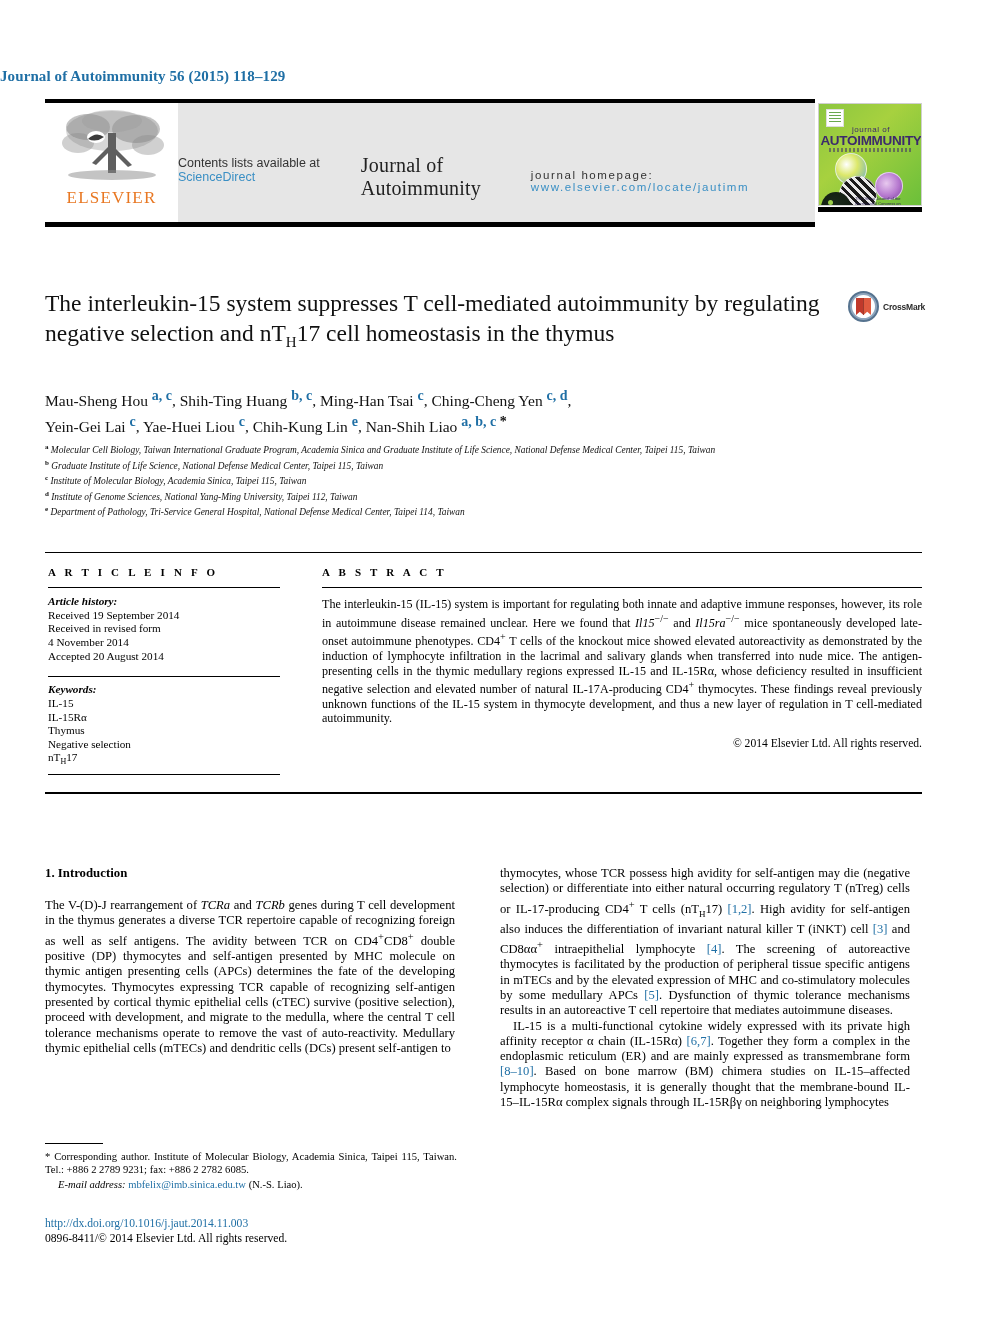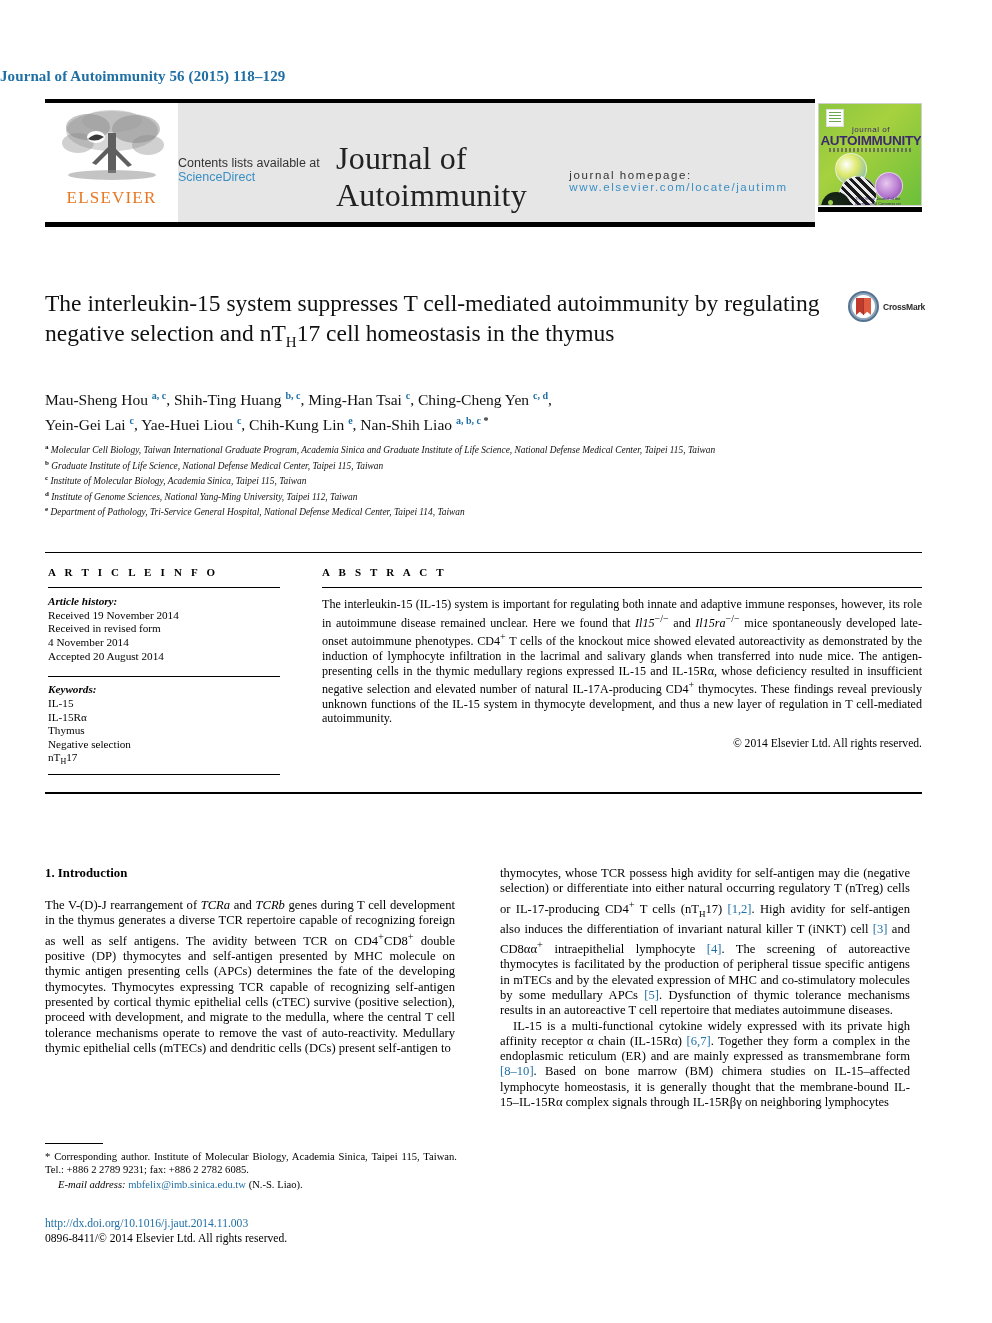--- a/index.html
+++ b/index.html
@@ -86,21 +86,21 @@
   .contents-line {
     font-family: "Liberation Sans", sans-serif;
     font-size: 12.5px;
     color: #333333;
   }
   .contents-line .sd {
     color: #3a8fc4;
   }
   .journal-title {
     font-family: "Liberation Serif", serif;
-    font-size: 32px;
+    font-size: 20px;
     color: #222222;
     margin-top: 15px;
     letter-spacing: 0.2px;
   }
   .homepage-line {
     font-family: Liberation Sans, sans-serif;
     font-size: 11.5px;
     color: #333333;
     letter-spacing: 1.6px;
     margin-top: 22px;
@@ -254,21 +254,21 @@
     top: 385px;
     left: 45px;
     width: 800px;
     font-family: "Liberation Serif", serif;
     font-size: 15.5px;
     line-height: 21px;
     color: #111111;
   }
   .authors sup {
     color: #1f6fa5;
-    font-size: 10px;
+    font-size: 14px;
     font-weight: bold;
   }
   .authors sup.star { color: #111111; }
 
   .affiliations {
     position: absolute;
     top: 441px;
     left: 45px;
     width: 810px;
     font-family: "Liberation Serif", serif;
@@ -532,21 +532,21 @@
     </div>
 
   <div class="rule-above-info"></div>
 
   <div class="info-col">
     <div class="section-label">A R T I C L E  I N F O</div>
     <div class="thin-rule"></div>
     <div class="info-body">
       <div class="ital">Article history:</div>
       <div id="history-lines">
-          <div>Received 19 November 2014</div>
+          <div>Received 19 September 2014</div>
           <div>Received in revised form</div>
           <div>4 November 2014</div>
           <div>Accepted 20 August 2014</div>
         </div>
     </div>
     <div class="kw-block">
       <div class="kw-rule"></div>
       <div class="kw-body">
         <div class="ital">Keywords:</div>
         <div id="keyword-lines">

